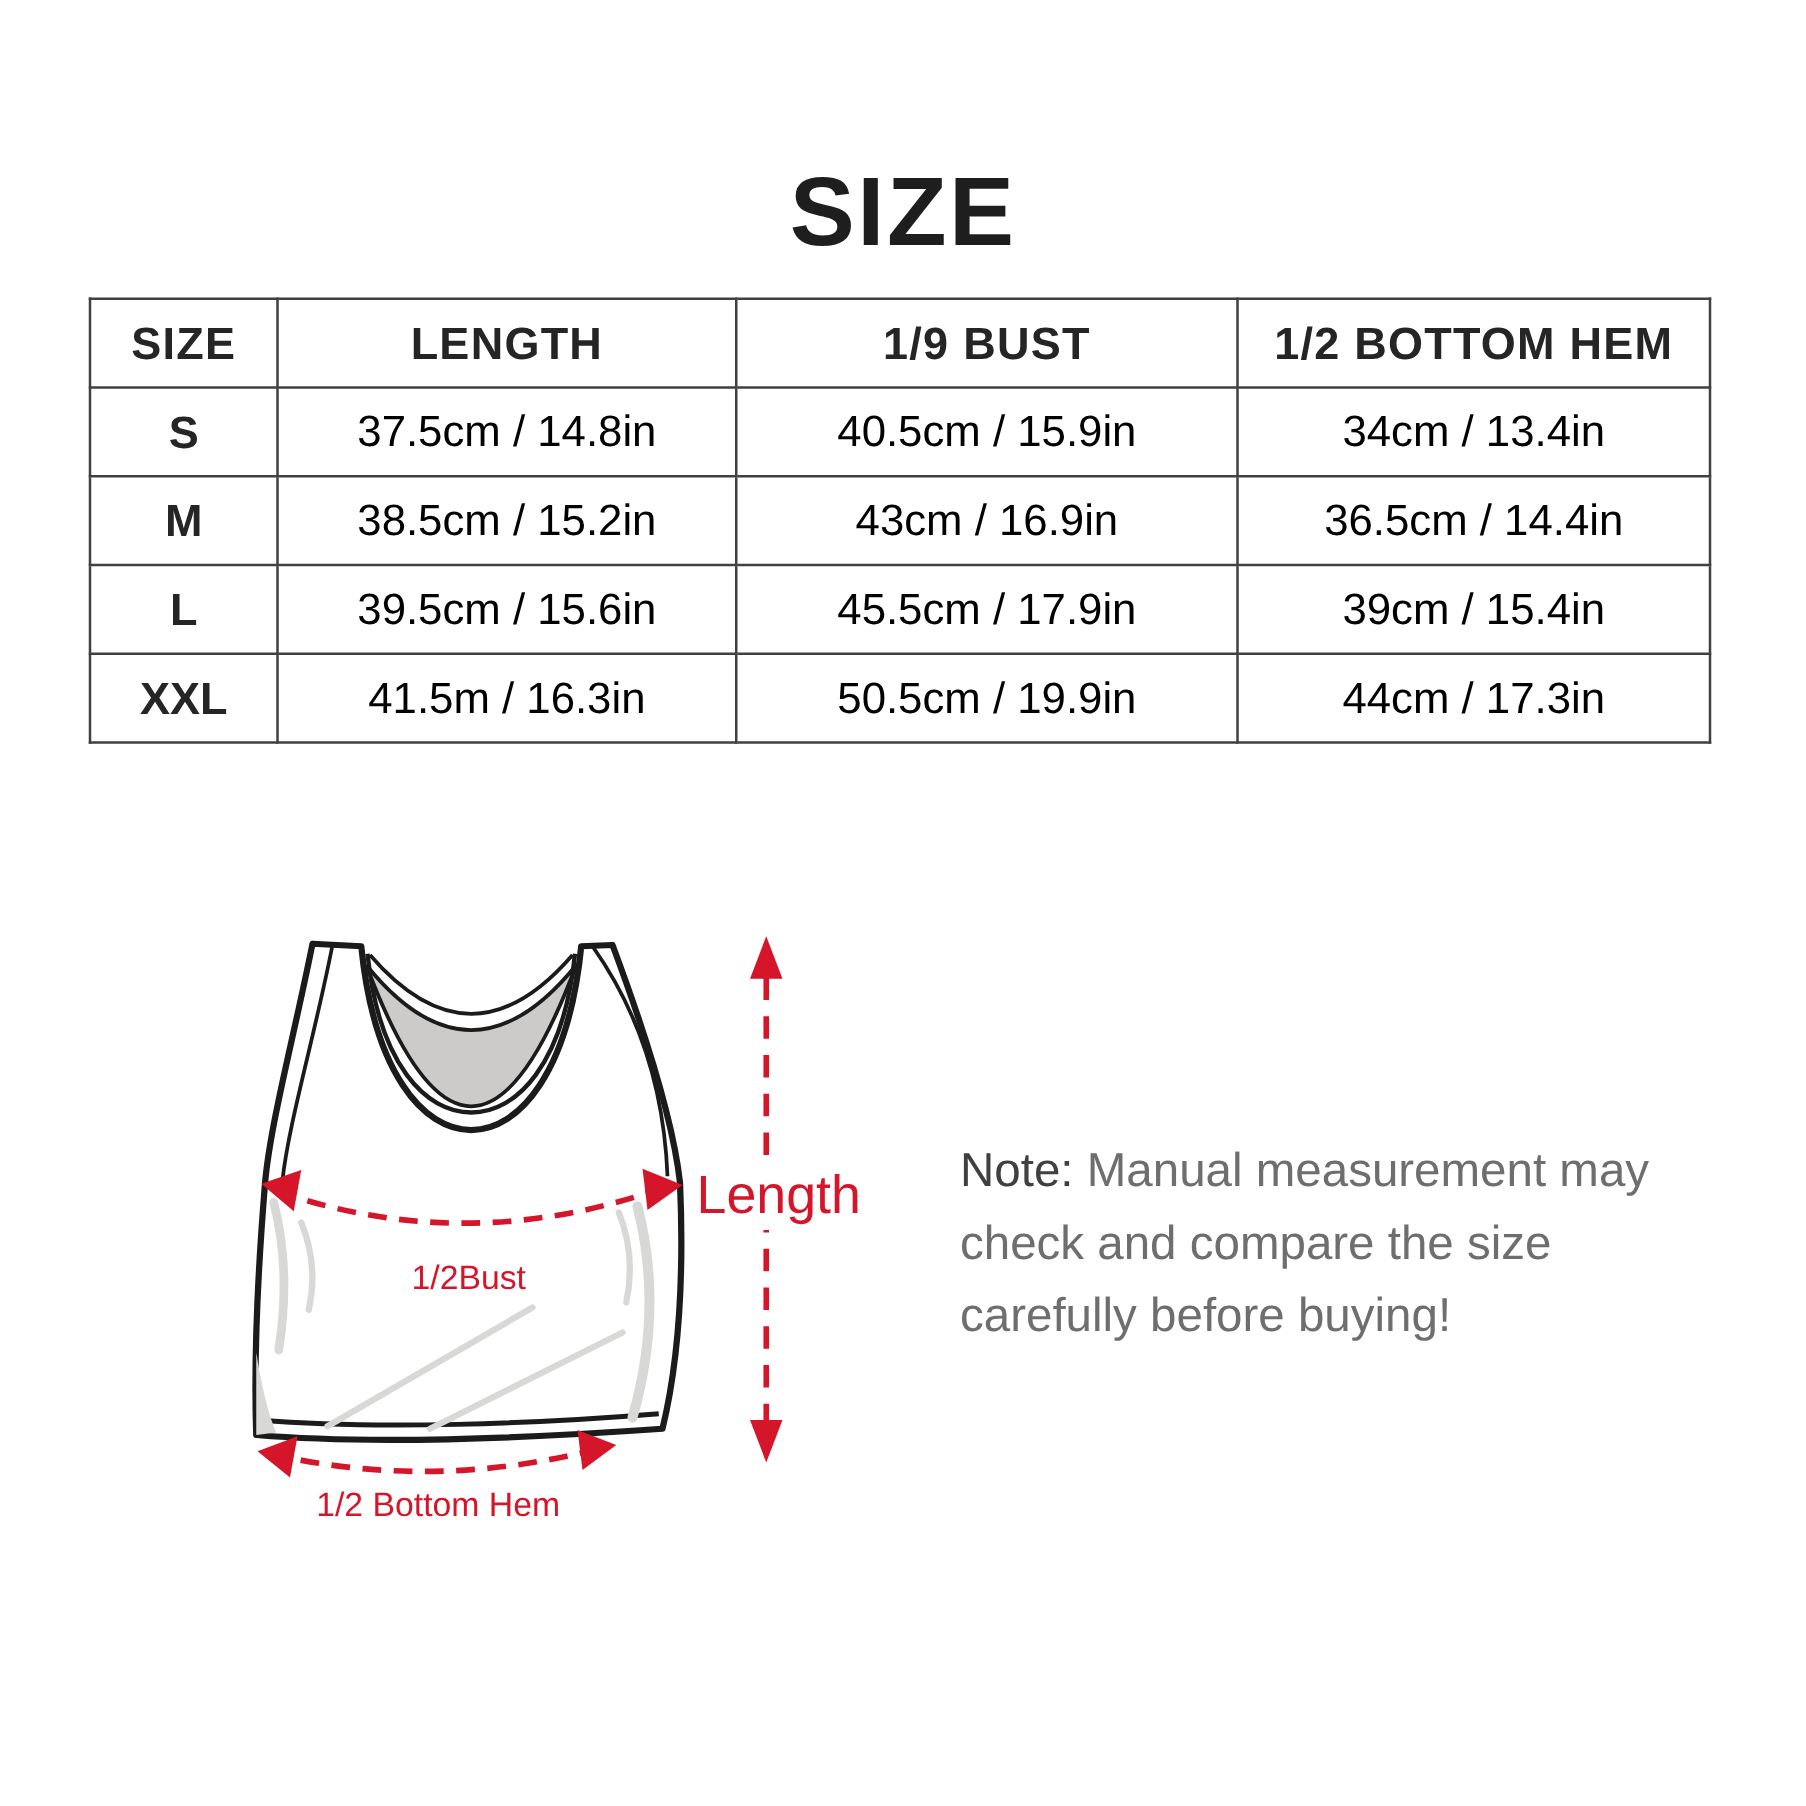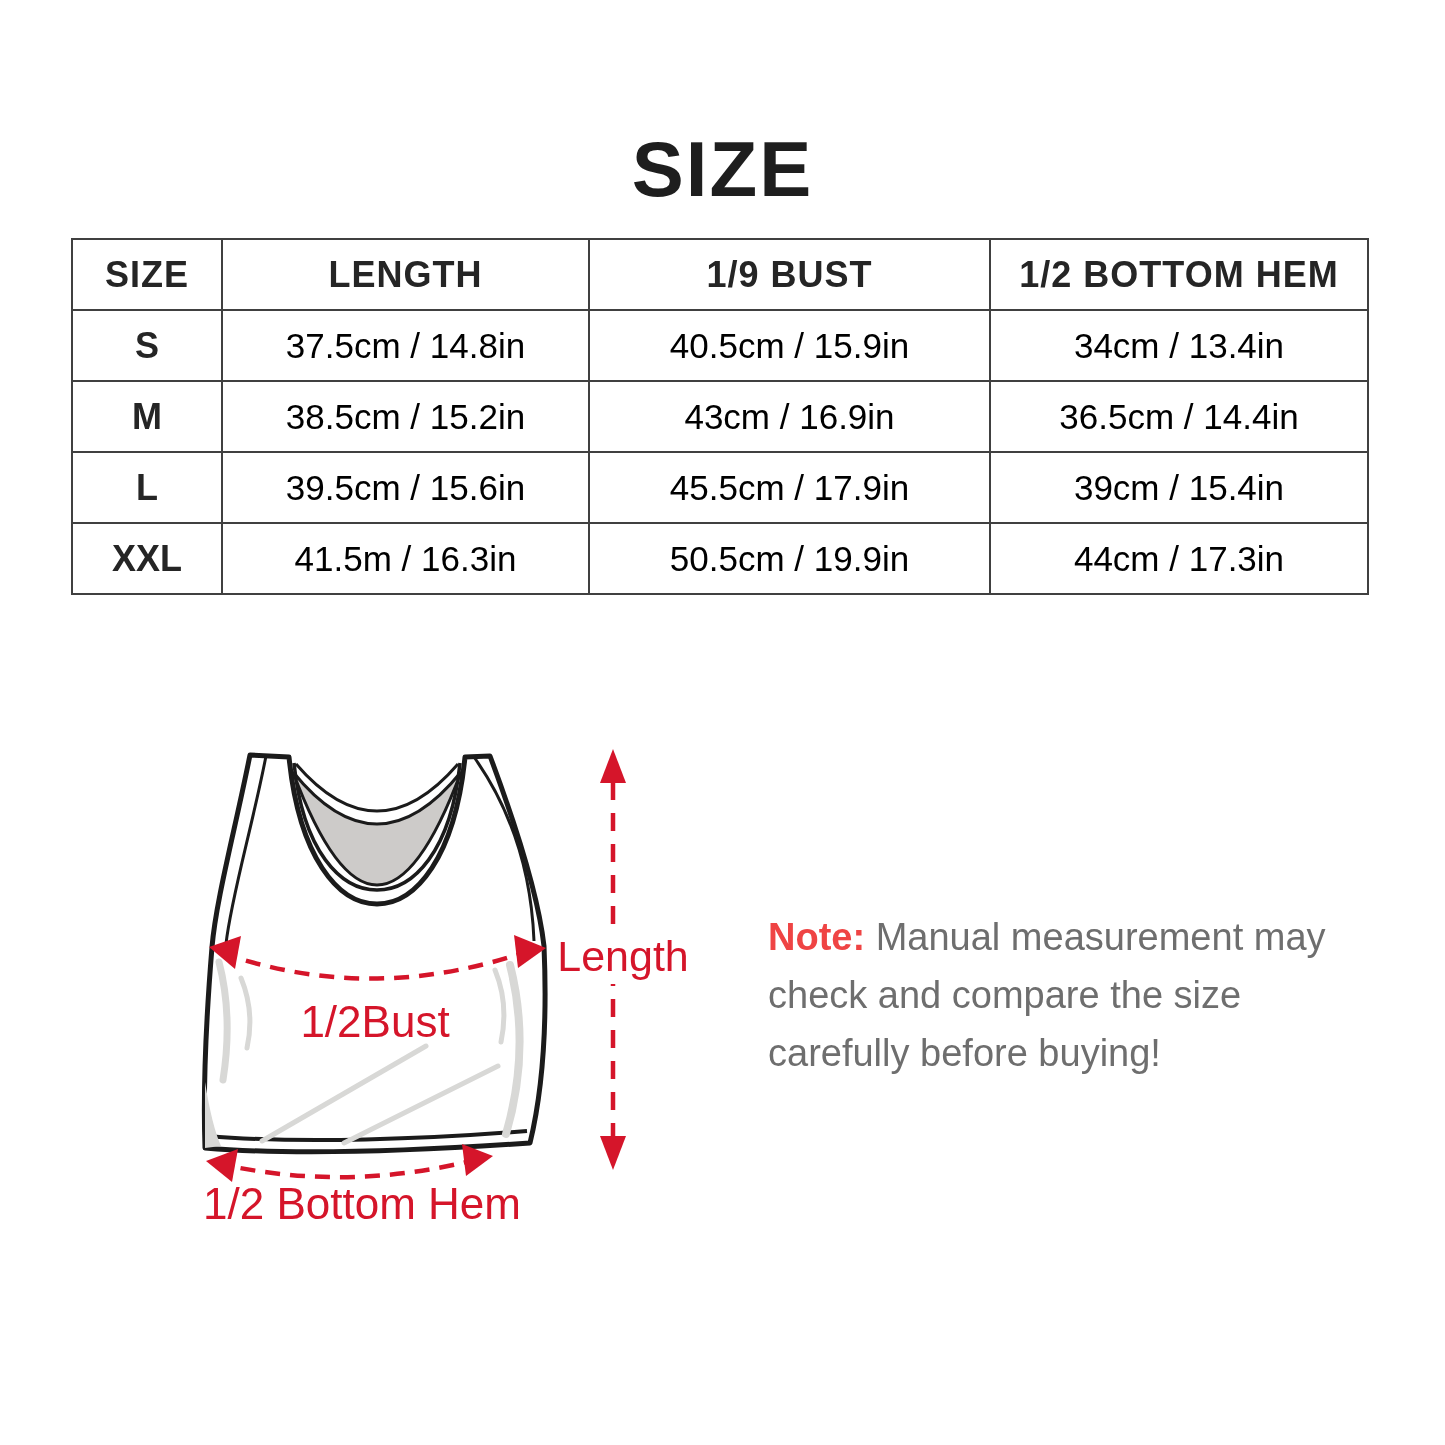--- a/index.html
+++ b/index.html
@@ -22,32 +22,32 @@
     text-align:center;vertical-align:middle;
     white-space:nowrap;overflow:hidden;
   }
   table.size-table th{
     font-size:36px;font-weight:bold;color:#252525;letter-spacing:1px;
   }
   td.size-col{font-size:36px;font-weight:bold;color:#252525;}
   td.val{font-size:35px;font-weight:normal;color:#000000;}
   .diagram-svg{position:absolute;left:0;top:0;pointer-events:none;}
   .red-label{
-    position:absolute;color:#d5152a;font-size:44px;line-height:48px;
+    position:absolute;color:#d5152a;font-size:27px;line-height:48px;
     text-align:center;white-space:nowrap;
   }
   .label-length{left:548px;top:928px;width:150px;background:#ffffff;
     font-size:43px;line-height:56px;}
   .label-bust{left:300px;top:998px;width:150px;}
   .label-hem{left:203px;top:1180px;width:295px;}
   .note-block{
     position:absolute;left:768px;top:908px;width:560px;
     font-size:38px;line-height:58px;color:#6e6e6e;
   }
-  .note-block .note-prefix{font-weight:bold;color:#ef4444;}
+  .note-block .note-prefix{font-weight:normal;color:#404040;}
   .note-line{white-space:nowrap;}
 </style>
 </head>
 <body>
 
 <div class="page-title">SIZE</div>
 
 <table class="size-table">
   <colgroup>
     <col style="width:150px">

